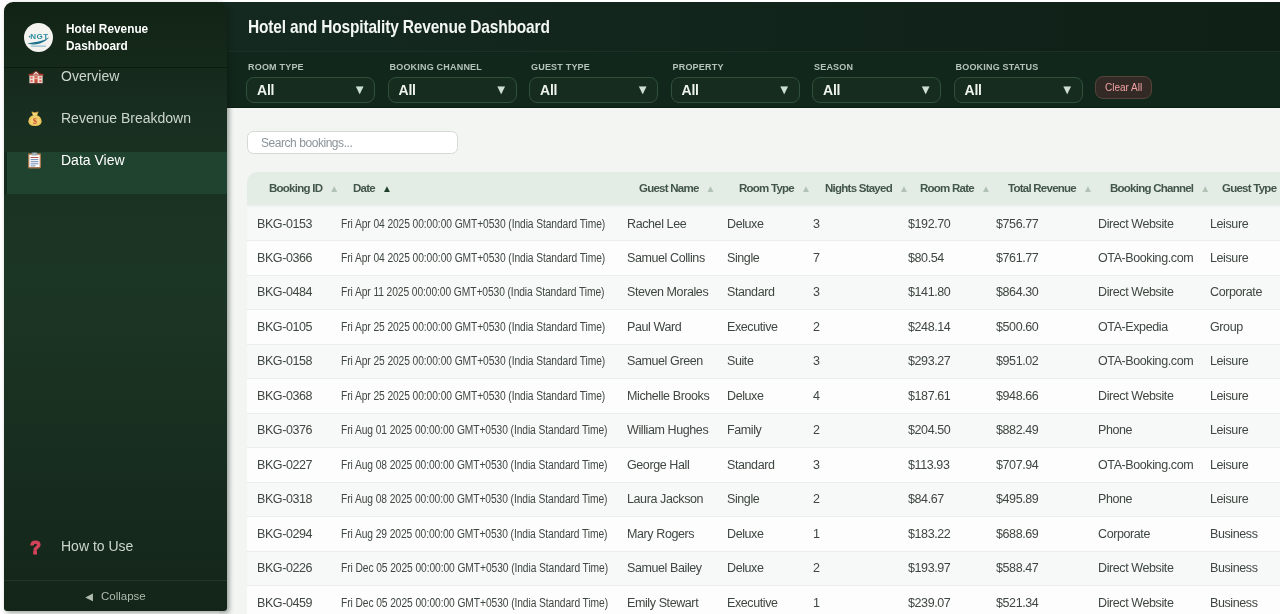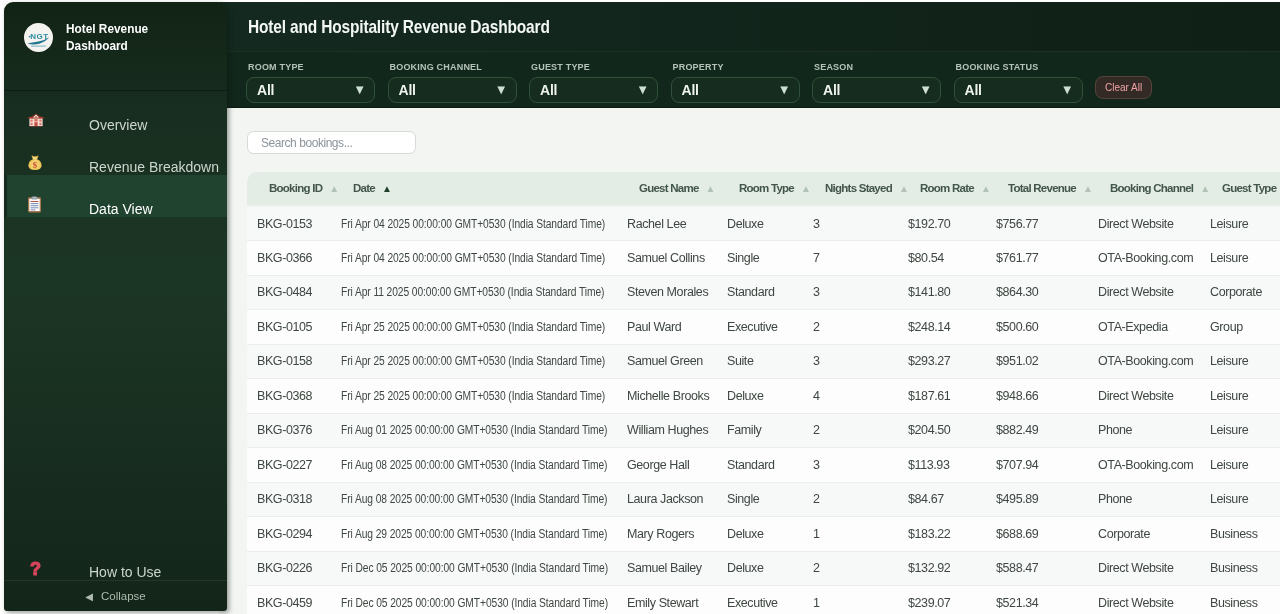--- a/index.html
+++ b/index.html
@@ -17,21 +17,21 @@
   .fgroup .flabel { font-size:9px; line-height:9px; font-weight:bold; color:#b5c4b9; letter-spacing:0.2px;
     margin:0 0 5px 2px; }
   .fselect { width:129px; height:25.5px; background:#152c1e; border:1px solid #31503c;
     border-radius:8px; display:flex; align-items:center; padding:0 10px; }
   .fselect .val { color:#eef3ee; font-size:14px; font-weight:bold; letter-spacing:-0.2px; flex:1; }
   .fselect .arr { color:#cfe0d2; font-size:13px; margin-right:-2px; }
   .clearall { margin-top:12.5px; height:23.5px; background:#342a25; border:1.5px solid #55433a;
     border-radius:8px; color:#f0a3a6; font-size:10px; font-weight:normal; padding:0 9px;
     display:flex; align-items:center; }
   .content { padding:23px 0 0 28px; }
-  .search { width:169px; height:23px; background:#fff; border:1px solid #d6dad7;
+  .search { width:211px; height:23px; background:#fff; border:1px solid #d6dad7;
     border-radius:6.5px; display:flex; align-items:center; padding-left:13px; }
   .search span { color:#8b949b; font-size:12px; letter-spacing:-0.45px; }
   .tablewrap { margin-top:17.5px; width:1120px; border-radius:10px 10px 0 0; overflow:hidden; }
   table { border-collapse:collapse; table-layout:fixed; width:1120px; background:#fcfdfc; }
   tbody tr:nth-child(odd) { background:#f7f9f8; }
   thead tr { height:34.5px; background:#e4ece6; }
   th { text-align:left; padding-left:22px; font-size:11.5px; font-weight:bold; color:#42564a;
     letter-spacing:-0.75px; white-space:nowrap; }
   th .sort { font-size:10px; color:#b2c2b5; margin-left:7px; position:relative; top:-0.5px; letter-spacing:0; }
   th .sort.on { color:#20402c; }
@@ -40,26 +40,26 @@
   tbody tr:nth-child(even) { background:#fcfdfc; }
   td { font-size:12.5px; color:#3f4742; padding-left:10px; letter-spacing:-0.4px; white-space:nowrap; overflow:hidden; }
   td.dt span { display:inline-block; font-size:12.5px; letter-spacing:-0.1px;
     transform:scaleX(0.82); transform-origin:0 50%; white-space:nowrap; }
 
   aside { position:absolute; left:4px; top:2px; width:223px; height:609px; z-index:5;
     border-radius:9px 9px 3px 3px; overflow:hidden;
     box-shadow:2px 2px 5px rgba(10,20,12,0.4);
     background:linear-gradient(180deg,#112315 0%,#182e20 18%,#1c3625 45%,#182e20 72%,#15291c 88%,#122518 100%);
     display:flex; flex-direction:column; }
-  .brand { height:89px; border-bottom:1px solid rgba(0,0,0,0.35); position:relative; }
+  .brand { height:66px; border-bottom:1px solid rgba(0,0,0,0.35); position:relative; }
   .brand .title { position:absolute; left:62px; top:19px; color:#fdfefd; font-size:13.3px;
     font-weight:bold; line-height:16.5px; transform:scaleX(0.89); transform-origin:0 0; white-space:nowrap; }
   .logo { position:absolute; left:20px; top:21px; }
   nav { padding-top:0; }
-  .item { height:42px; display:flex; align-items:flex-end;gap:28px; }
+  .item { height:42px; display:flex; align-items:flex-start; }
   .item .ico { width:34px; margin-left:23px; font-size:16px; }
   .item .lbl { color:#ccd6cd; font-size:14px; margin-left:0px; }
   .item.active { background:#20432f; border-left:3px solid #152a1e; }
   .item.active .ico { margin-left:20px; }
   .item.active .lbl { color:#fff; font-weight:normal; }
   .grow { flex:1; }
   .collapsebar { height:31px; border-top:1px solid rgba(255,255,255,0.07);
     display:flex; align-items:center; justify-content:center; color:#aebbae; font-size:11.5px; }
   .collapsebar .tri { font-size:10px; margin-right:8px; }
 </style>
@@ -254,21 +254,21 @@
               <td>$688.69</td>
               <td>Corporate</td>
               <td>Business</td>
             </tr>
       <tr>
               <td>BKG-0226</td>
               <td class="dt"><span>Fri Dec 05 2025 00:00:00 GMT+0530 (India Standard Time)</span></td>
               <td>Samuel Bailey</td>
               <td>Deluxe</td>
               <td>2</td>
-              <td>$132.92</td>
+              <td>$193.97</td>
               <td>$588.47</td>
               <td>Direct Website</td>
               <td>Business</td>
             </tr>
       <tr>
               <td>BKG-0459</td>
               <td class="dt"><span>Fri Dec 05 2025 00:00:00 GMT+0530 (India Standard Time)</span></td>
               <td>Emily Stewart</td>
               <td>Executive</td>
               <td>1</td>

